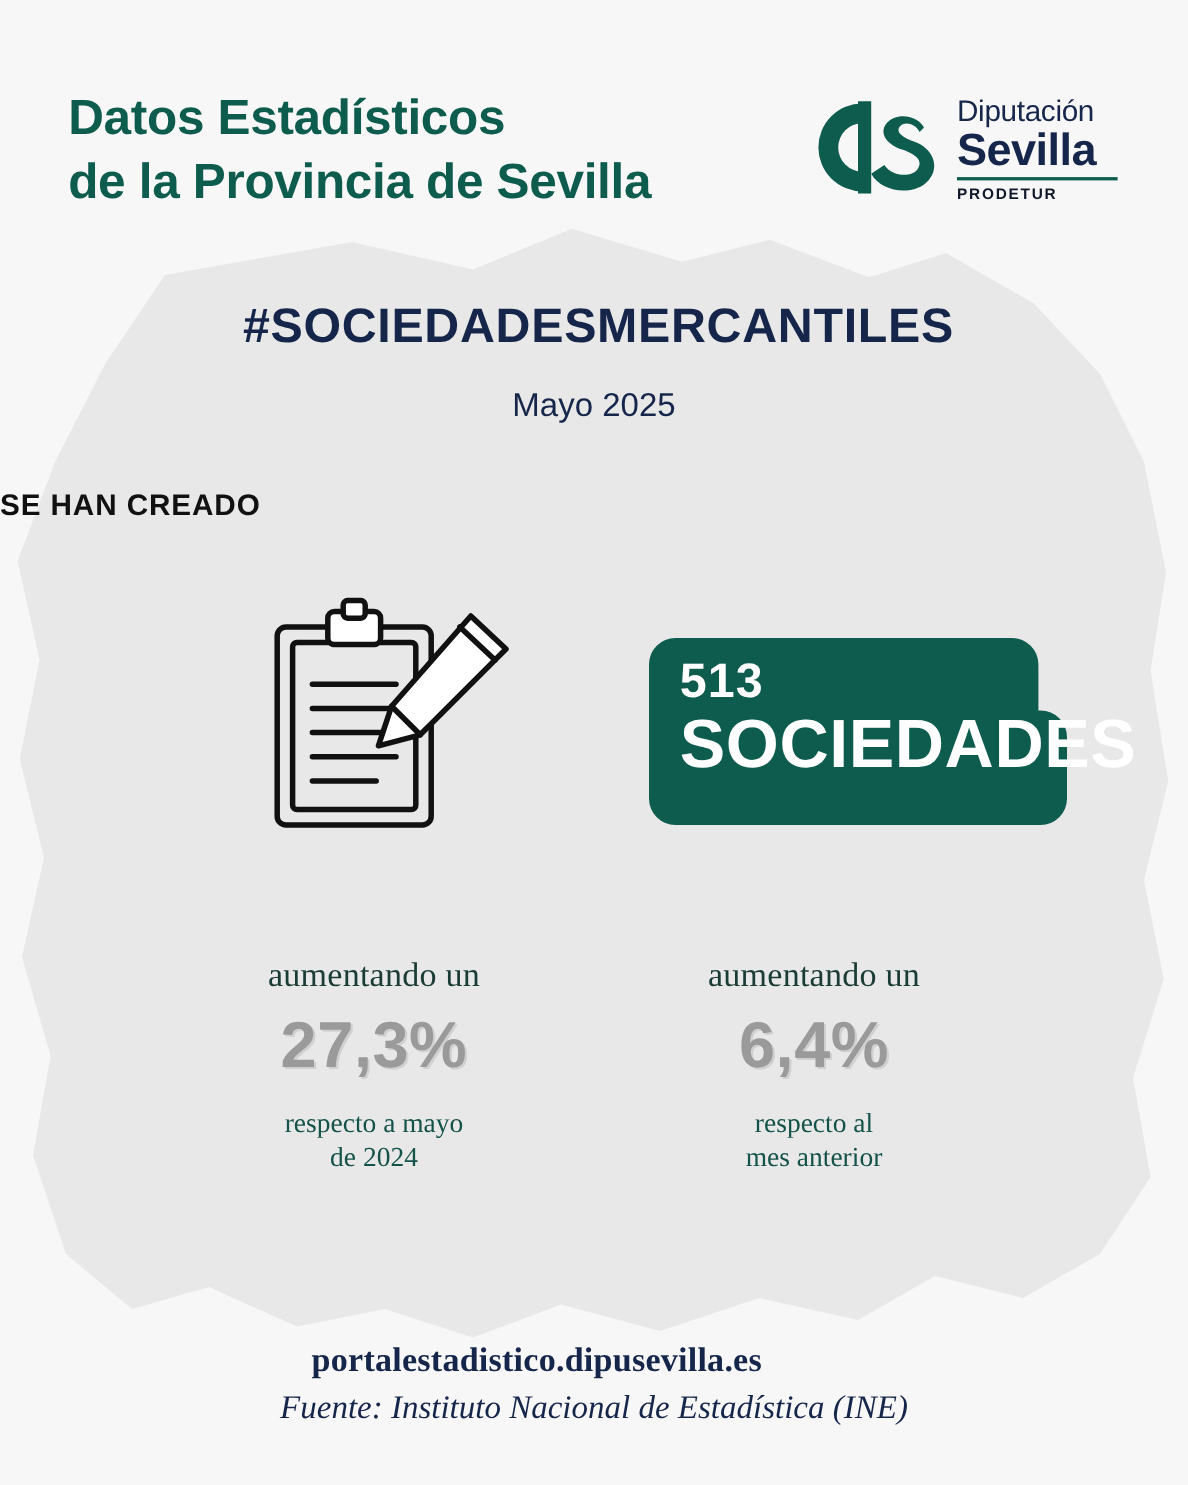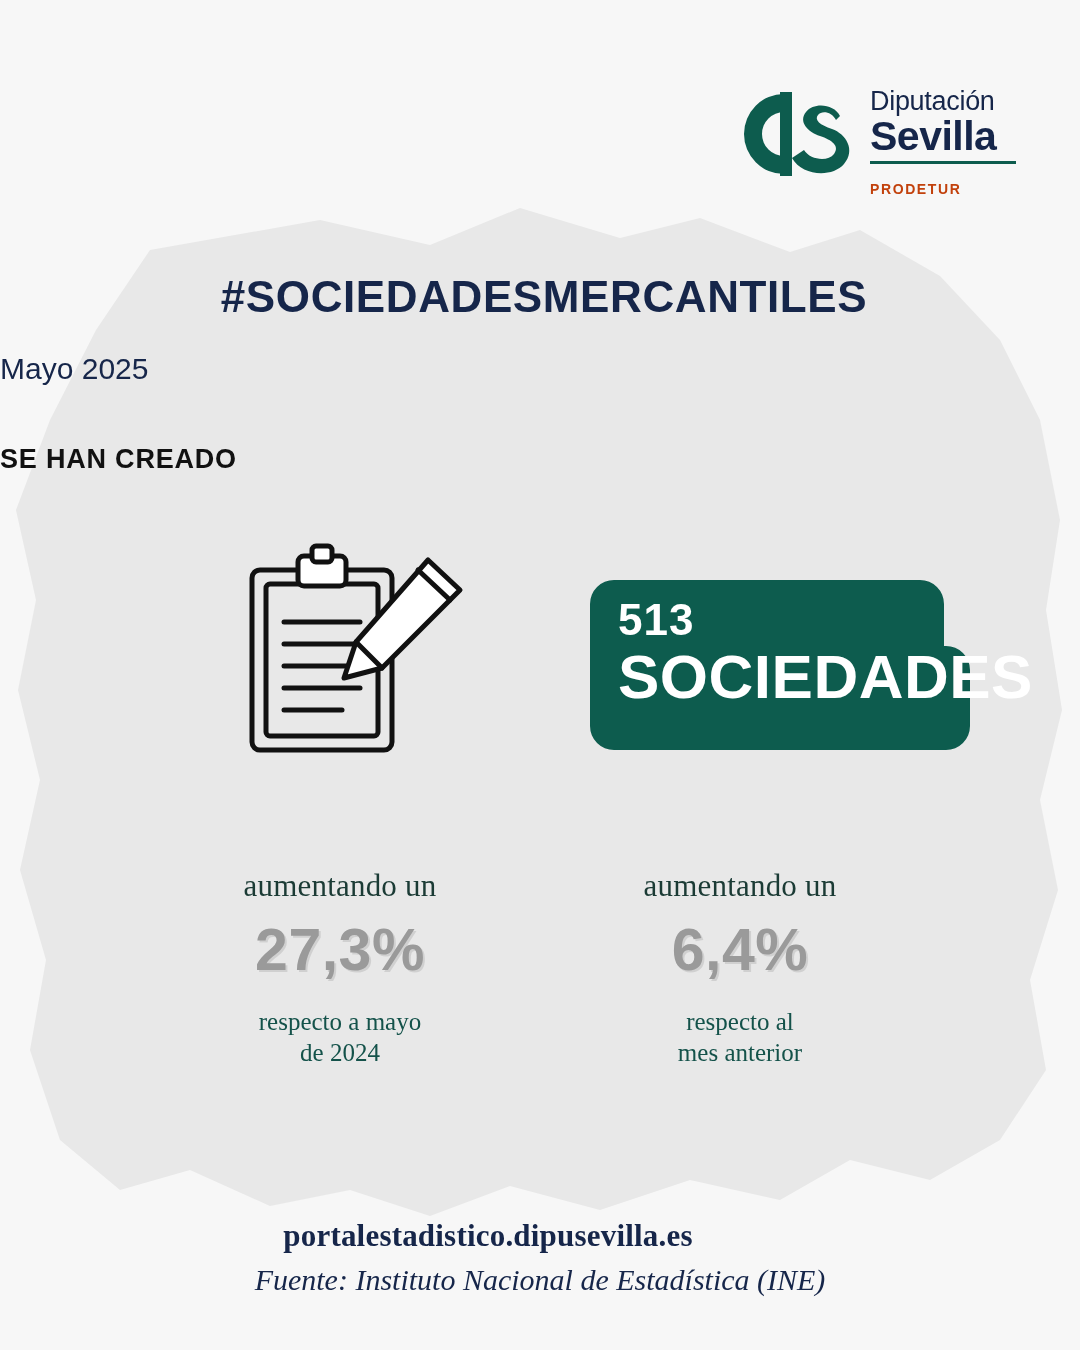--- a/index.html
+++ b/index.html
@@ -85,45 +85,45 @@
     line-height: 1.05;
     letter-spacing: -0.5px;
   }
   .logo-rule {
     margin-top: 3px;
     width: 146px;
     height: 3px;
     background: #0d5c4e;
   }
   .logo-sub {
-    margin-top: 17px;
+    margin-top: 4px;
     font-size: 14px;
     font-weight: bold;
-    color: #c2410c;
+    color: #0f172a;
     letter-spacing: 1.6px;
   }
 
   
   .hashtag {
     position: absolute;
     top: 272px;
     left: 4px;
     width: 1080px;
     text-align: center;
     font-size: 44px;
     font-weight: bold;
     color: #16264a;
     letter-spacing: 0.6px;
   }
   .subdate {
     position: absolute;
     top: 352px;
     left: 0;
     width: 1080px;
-    text-align: left;
+    text-align: center;
     font-size: 30px;
     color: #16264a;
   }
   .created-label {
     position: absolute;
     top: 444px;
     left: 0;
     width: 1080px;
     font-size: 27px;
     font-weight: bold;
@@ -247,20 +247,22 @@
   <svg class="map-bg" viewBox="0 0 1080 1050" preserveAspectRatio="none">
     <path d="M150 60 L320 30 L430 55 L520 18 L620 48 L700 28 L790 62 L860 40 L940 86
              L1000 150 L1040 230 L1060 330 L1046 420 L1062 520 L1040 610 L1058 700
              L1030 790 L1046 880 L1000 950 L930 990 L850 970 L780 1010 L690 990
              L600 1020 L510 996 L430 1026 L350 1000 L270 1016 L190 980 L120 1000
              L60 950 L30 860 L46 770 L20 680 L40 590 L18 500 L36 410 L16 320
              L50 230 L96 140 Z" fill="#e8e8e8"></path>
   </svg>
 
   <div class="header layer">
+    <div class="main-title">Datos Estadísticos
+de la Provincia de Sevilla</div>
 
     <div class="logo">
       <svg class="logo-mark" viewBox="0 0 140 96">
         <path d="M62 8 A40 40 0 1 0 62 88 L62 70 A22 22 0 1 1 62 26 Z" fill="#0d5c4e"></path>
         <path d="M58 6 L58 90 L70 90 L70 6 Z" fill="#0d5c4e"></path>
         <path d="M118 30 C112 18 92 16 84 26 C76 36 86 46 98 50 C110 54 118 60 112 68
                  C106 76 88 74 82 64 L70 72 C80 90 110 92 122 78 C134 64 124 48 110 43
                  C98 39 92 34 96 29 C100 24 110 26 114 34 Z" fill="#0d5c4e"></path>
       </svg>
       <div class="logo-text">

